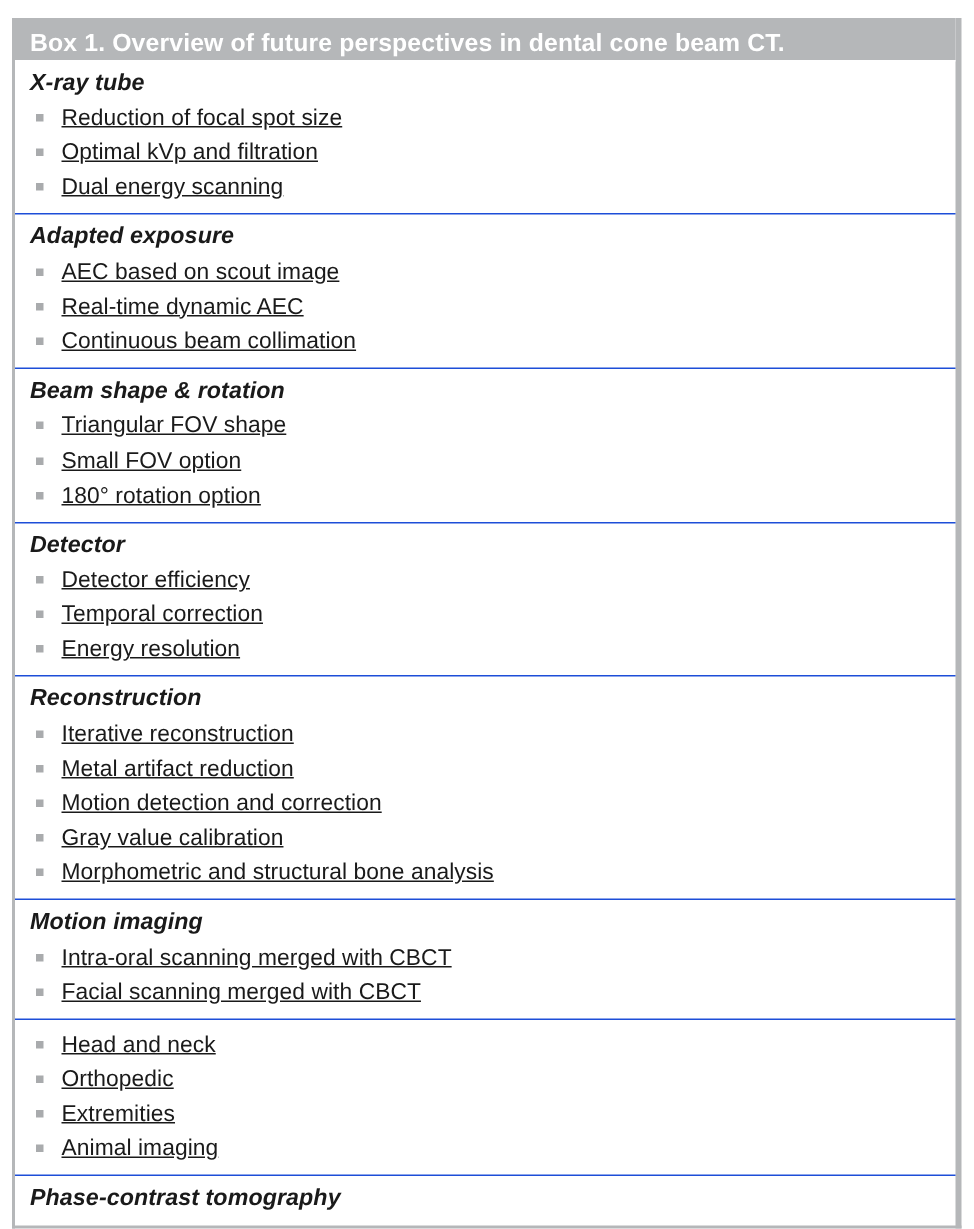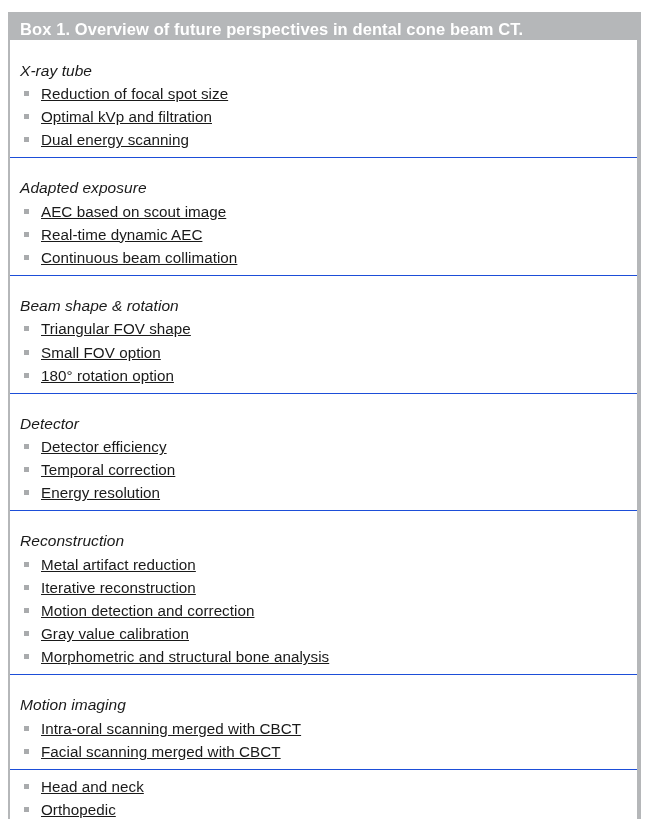--- a/index.html
+++ b/index.html
@@ -43,26 +43,26 @@
 
   .section {
     border-top: 1px solid #1d4ed8;
     padding: 5px 10px 6px 10px;
   }
   .section:first-child {
     border-top: 1px solid #ffffff;
   }
 
   .section-title {
-    font-weight: normal;
+    font-weight: bold;
     font-style: italic;
     font-size: 15.5px;
     color: #1a1a1a;
     line-height: 1.32;
-    margin: 15px 0 1px 0;
+    margin: 0 0 1px 0;
     letter-spacing: .05px;
   }
 
   .item-list {
     list-style: none;
     margin: 0;
     padding: 0;
   }
 
   .item {
@@ -122,22 +122,22 @@
         <div class="section-title">Detector</div>
         <ul class="item-list">
           <li class="item"><span class="bullet"></span><span>Detector efficiency</span></li>
           <li class="item"><span class="bullet"></span><span>Temporal correction</span></li>
           <li class="item"><span class="bullet"></span><span>Energy resolution</span></li>
         </ul>
       </div>
       <div class="section">
         <div class="section-title">Reconstruction</div>
         <ul class="item-list">
+          <li class="item"><span class="bullet"></span><span>Iterative reconstruction</span></li>
           <li class="item"><span class="bullet"></span><span>Metal artifact reduction</span></li>
-          <li class="item"><span class="bullet"></span><span>Iterative reconstruction</span></li>
           <li class="item"><span class="bullet"></span><span>Motion detection and correction</span></li>
           <li class="item"><span class="bullet"></span><span>Gray value calibration</span></li>
           <li class="item"><span class="bullet"></span><span>Morphometric and structural bone analysis</span></li>
         </ul>
       </div>
       <div class="section">
         <div class="section-title">Motion imaging</div>
         <ul class="item-list">
           <li class="item"><span class="bullet"></span><span>Intra-oral scanning merged with CBCT</span></li>
           <li class="item"><span class="bullet"></span><span>Facial scanning merged with CBCT</span></li>

